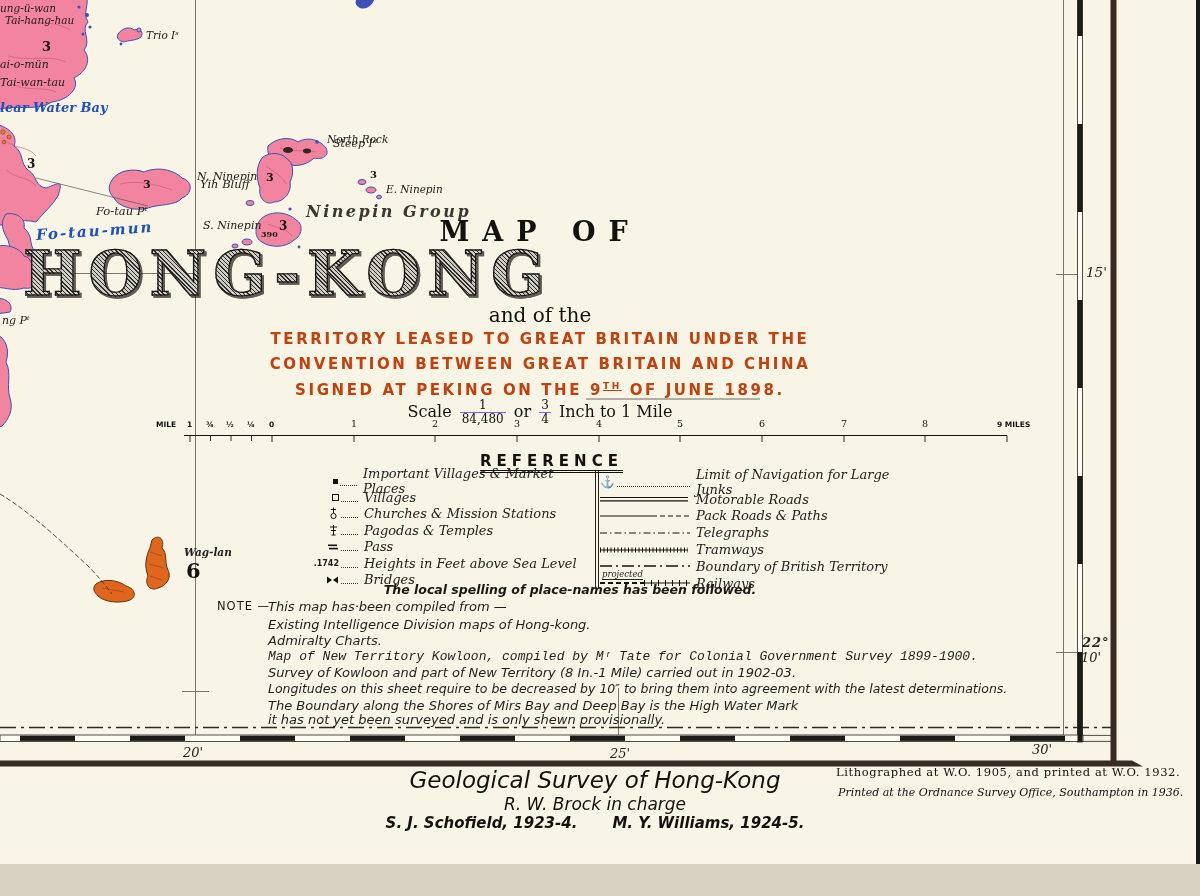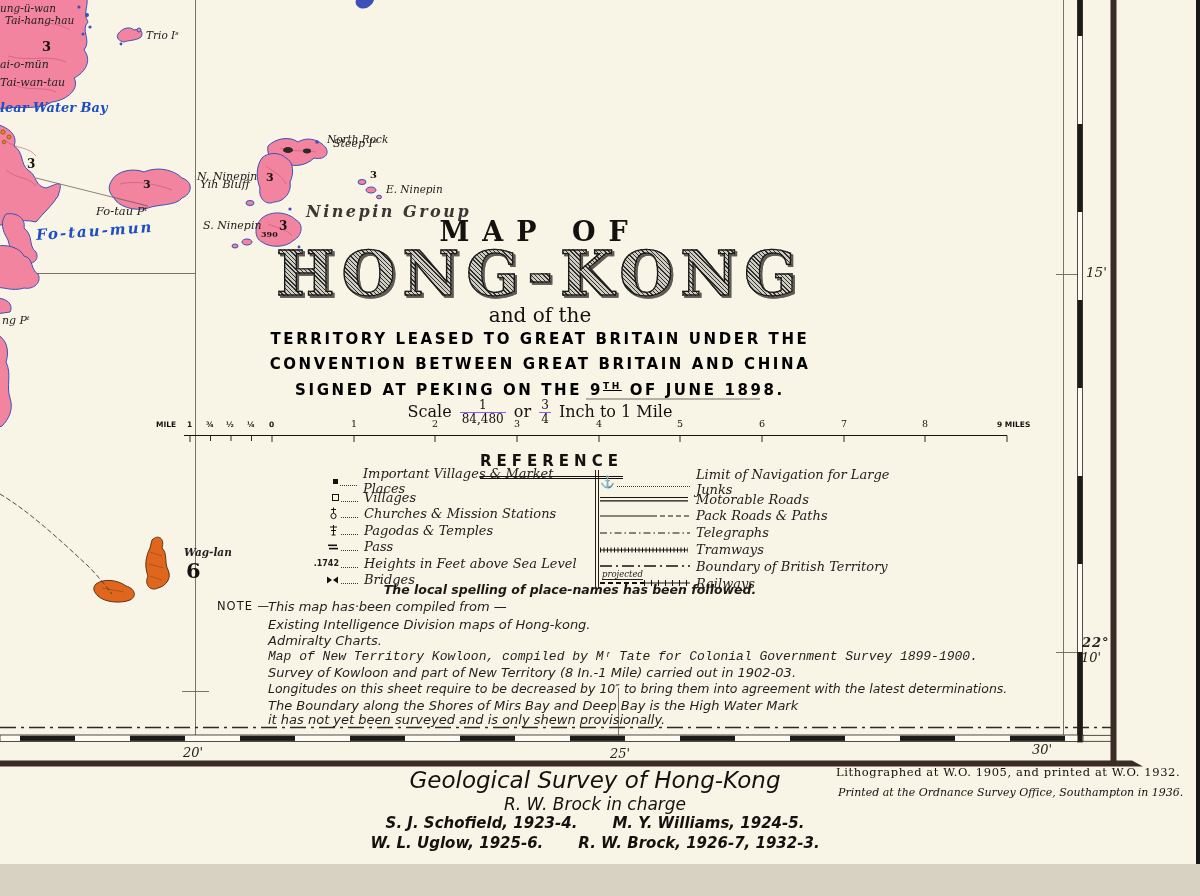--- a/index.html
+++ b/index.html
@@ -7,42 +7,42 @@
          font-family:"DejaVu Serif",serif;color:#1e1c1a;}
   #art{position:absolute;left:0;top:0;}
   .lbl{position:absolute;white-space:nowrap;line-height:1;}
   .it{font-style:italic;font-family:"DejaVu Serif",serif;color:#23211f;}
   .blue{color:#1d4ec2;font-weight:bold;font-style:italic;font-family:"DejaVu Serif",serif;}
   .num{font-weight:bold;font-family:"DejaVu Serif",serif;color:#15130f;font-style:normal;}
 
   
   .t-super{left:0;right:120px;top:218px;text-align:center;font-size:27px;letter-spacing:13px;
            font-weight:bold;color:#14120f;}
-  .t-main{left:0;right:120px;top:243px;text-align:center;font-size:62px;font-weight:bold;letter-spacing:7px;
+  .t-main{left:0;right:120px;top:243px;text-align:left;font-size:62px;font-weight:bold;letter-spacing:7px;
           font-family:"DejaVu Serif",serif;color:#6a6a6a;
           background:repeating-linear-gradient(45deg,#2f2f2f 0 1px,#cfccc2 1px 3px);
           -webkit-background-clip:text;background-clip:text;-webkit-text-fill-color:transparent;
-          -webkit-text-stroke:1.4px #1c1a18;filter:drop-shadow(2px 2px 0 rgba(45,40,35,.75));}
+          -webkit-text-stroke:1.4px #1c1a18;filter:drop-shadow(2px 2px 0 rgba(45,40,35,.75));padding-left:23px;}
   .t-sub{left:0;right:120px;top:305px;text-align:center;font-size:20px;color:#14120f;}
   .t-caps{left:0;right:120px;text-align:center;font-family:"DejaVu Sans",sans-serif;font-weight:bold;
-          font-size:15px;letter-spacing:2.6px;color:#000000;}
+          font-size:15px;letter-spacing:2.6px;color:#c2410c;}
   .t-caps sup{font-size:60%;text-decoration:underline;}
   .t-scale{left:0;right:120px;top:399px;text-align:center;font-size:16px;color:#14120f;}
   .frac{display:inline-flex;flex-direction:column;align-items:center;vertical-align:middle;
         font-size:12px;line-height:1.05;margin:0 3px;}
   .frac .fn{padding:0 2px;}
   .frac .fd{border-top:1px solid #8b5cf6;padding:0 2px;}
 
   
   .sb{font-family:"DejaVu Sans",sans-serif;font-weight:bold;font-size:7.5px;color:#14120f;top:421px;}
   .sbm{font-family:"DejaVu Serif",serif;font-size:9.5px;color:#14120f;top:419px;}
 
   
   .ref-head{left:480px;top:454px;font-family:"DejaVu Sans",sans-serif;font-weight:bold;font-size:15px;
-            letter-spacing:5px;color:#14120f;border-bottom:3px double #14120f;padding-bottom:7px;}
+            letter-spacing:5px;color:#14120f;border-bottom:3px double #14120f;padding-bottom:1px;}
   .ref-col{position:absolute;}
   .ref-row{display:flex;align-items:center;height:16.4px;}
   .ref-sym{width:34px;display:flex;justify-content:flex-end;align-items:center;}
   .ref-lead{width:17px;border-bottom:1.6px dotted #3a3a3a;height:8px;margin:0 2px;}
   .ref-lab{font-style:italic;font-family:"DejaVu Serif",serif;font-size:13px;color:#23211f;margin-left:4px;}
   .sq-f{width:5px;height:5px;background:#14120f;}
   .sq-o{width:5px;height:5px;border:1px solid #14120f;}
   .ht-fig{font-size:8px;font-weight:bold;font-family:"DejaVu Sans",sans-serif;}
   .ref-row2{display:flex;align-items:center;height:16.8px;}
   .sym-line{width:92px;position:relative;display:flex;align-items:center;}
@@ -456,20 +456,16 @@
   <div class="lbl coord" style="left:183px;top:746px;">20'</div>
   <div class="lbl coord" style="left:610px;top:747px;">25'</div>
   <div class="lbl coord" style="left:1032px;top:743px;">30'</div>
 
   <div class="lbl imp" style="top:769px;font-size:23px;">Geological Survey of Hong-Kong</div>
   <div class="lbl imp" style="top:796px;font-size:17px;">R. W. Brock in charge</div>
   <div class="lbl imp imp-credits" style="top:816px;font-size:15px;">
     <span>S. J. Schofield, 1923-4.</span>
     <span>M. Y. Williams, 1924-5.</span>
   </div>
-  <div class="lbl imp imp-credits" style="top:836px;font-size:15px;">
-    <span>W. L. Uglow, 1925-6.</span>
-    <span>R. W. Brock, 1926-7, 1932-3.</span>
-  </div>
   <div class="lbl litho" style="left:836px;top:767px;">Lithographed at W.O. 1905, and printed at W.O. 1932.</div>
   <div class="lbl printed" style="left:838px;top:787px;">Printed at the Ordnance Survey Office, Southampton in 1936.</div>
 
 </div>
 
 </body></html>

